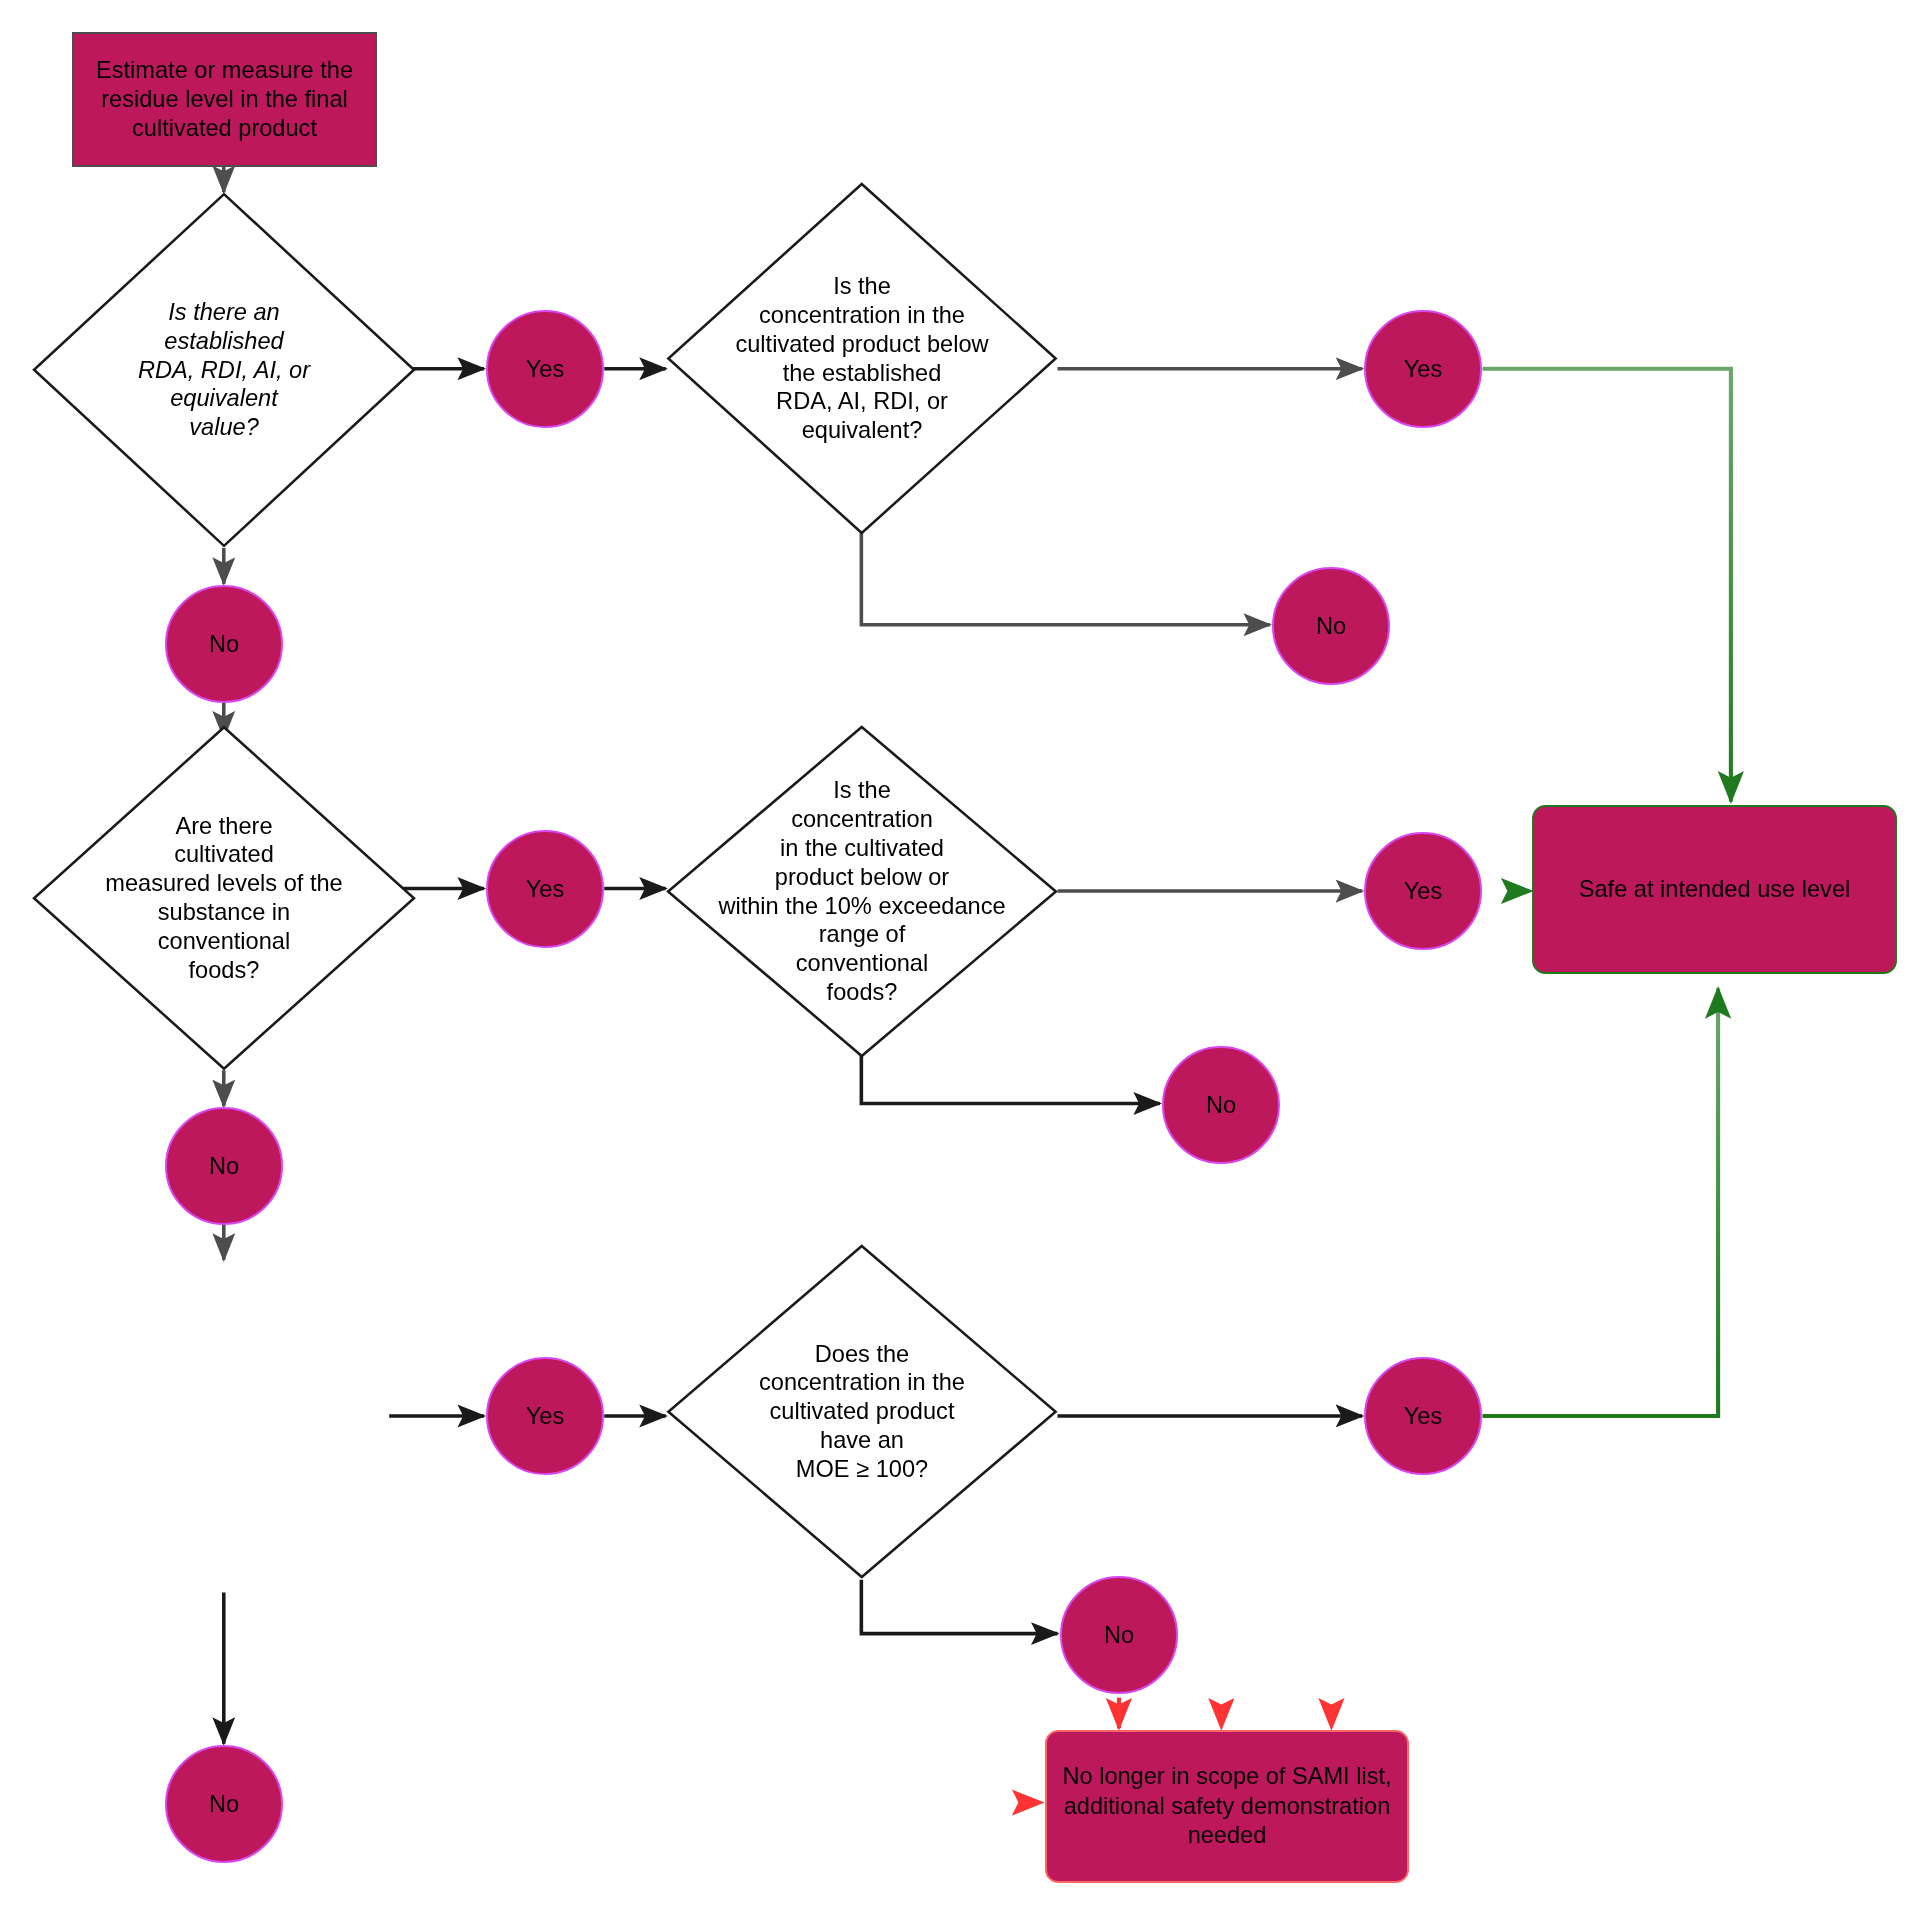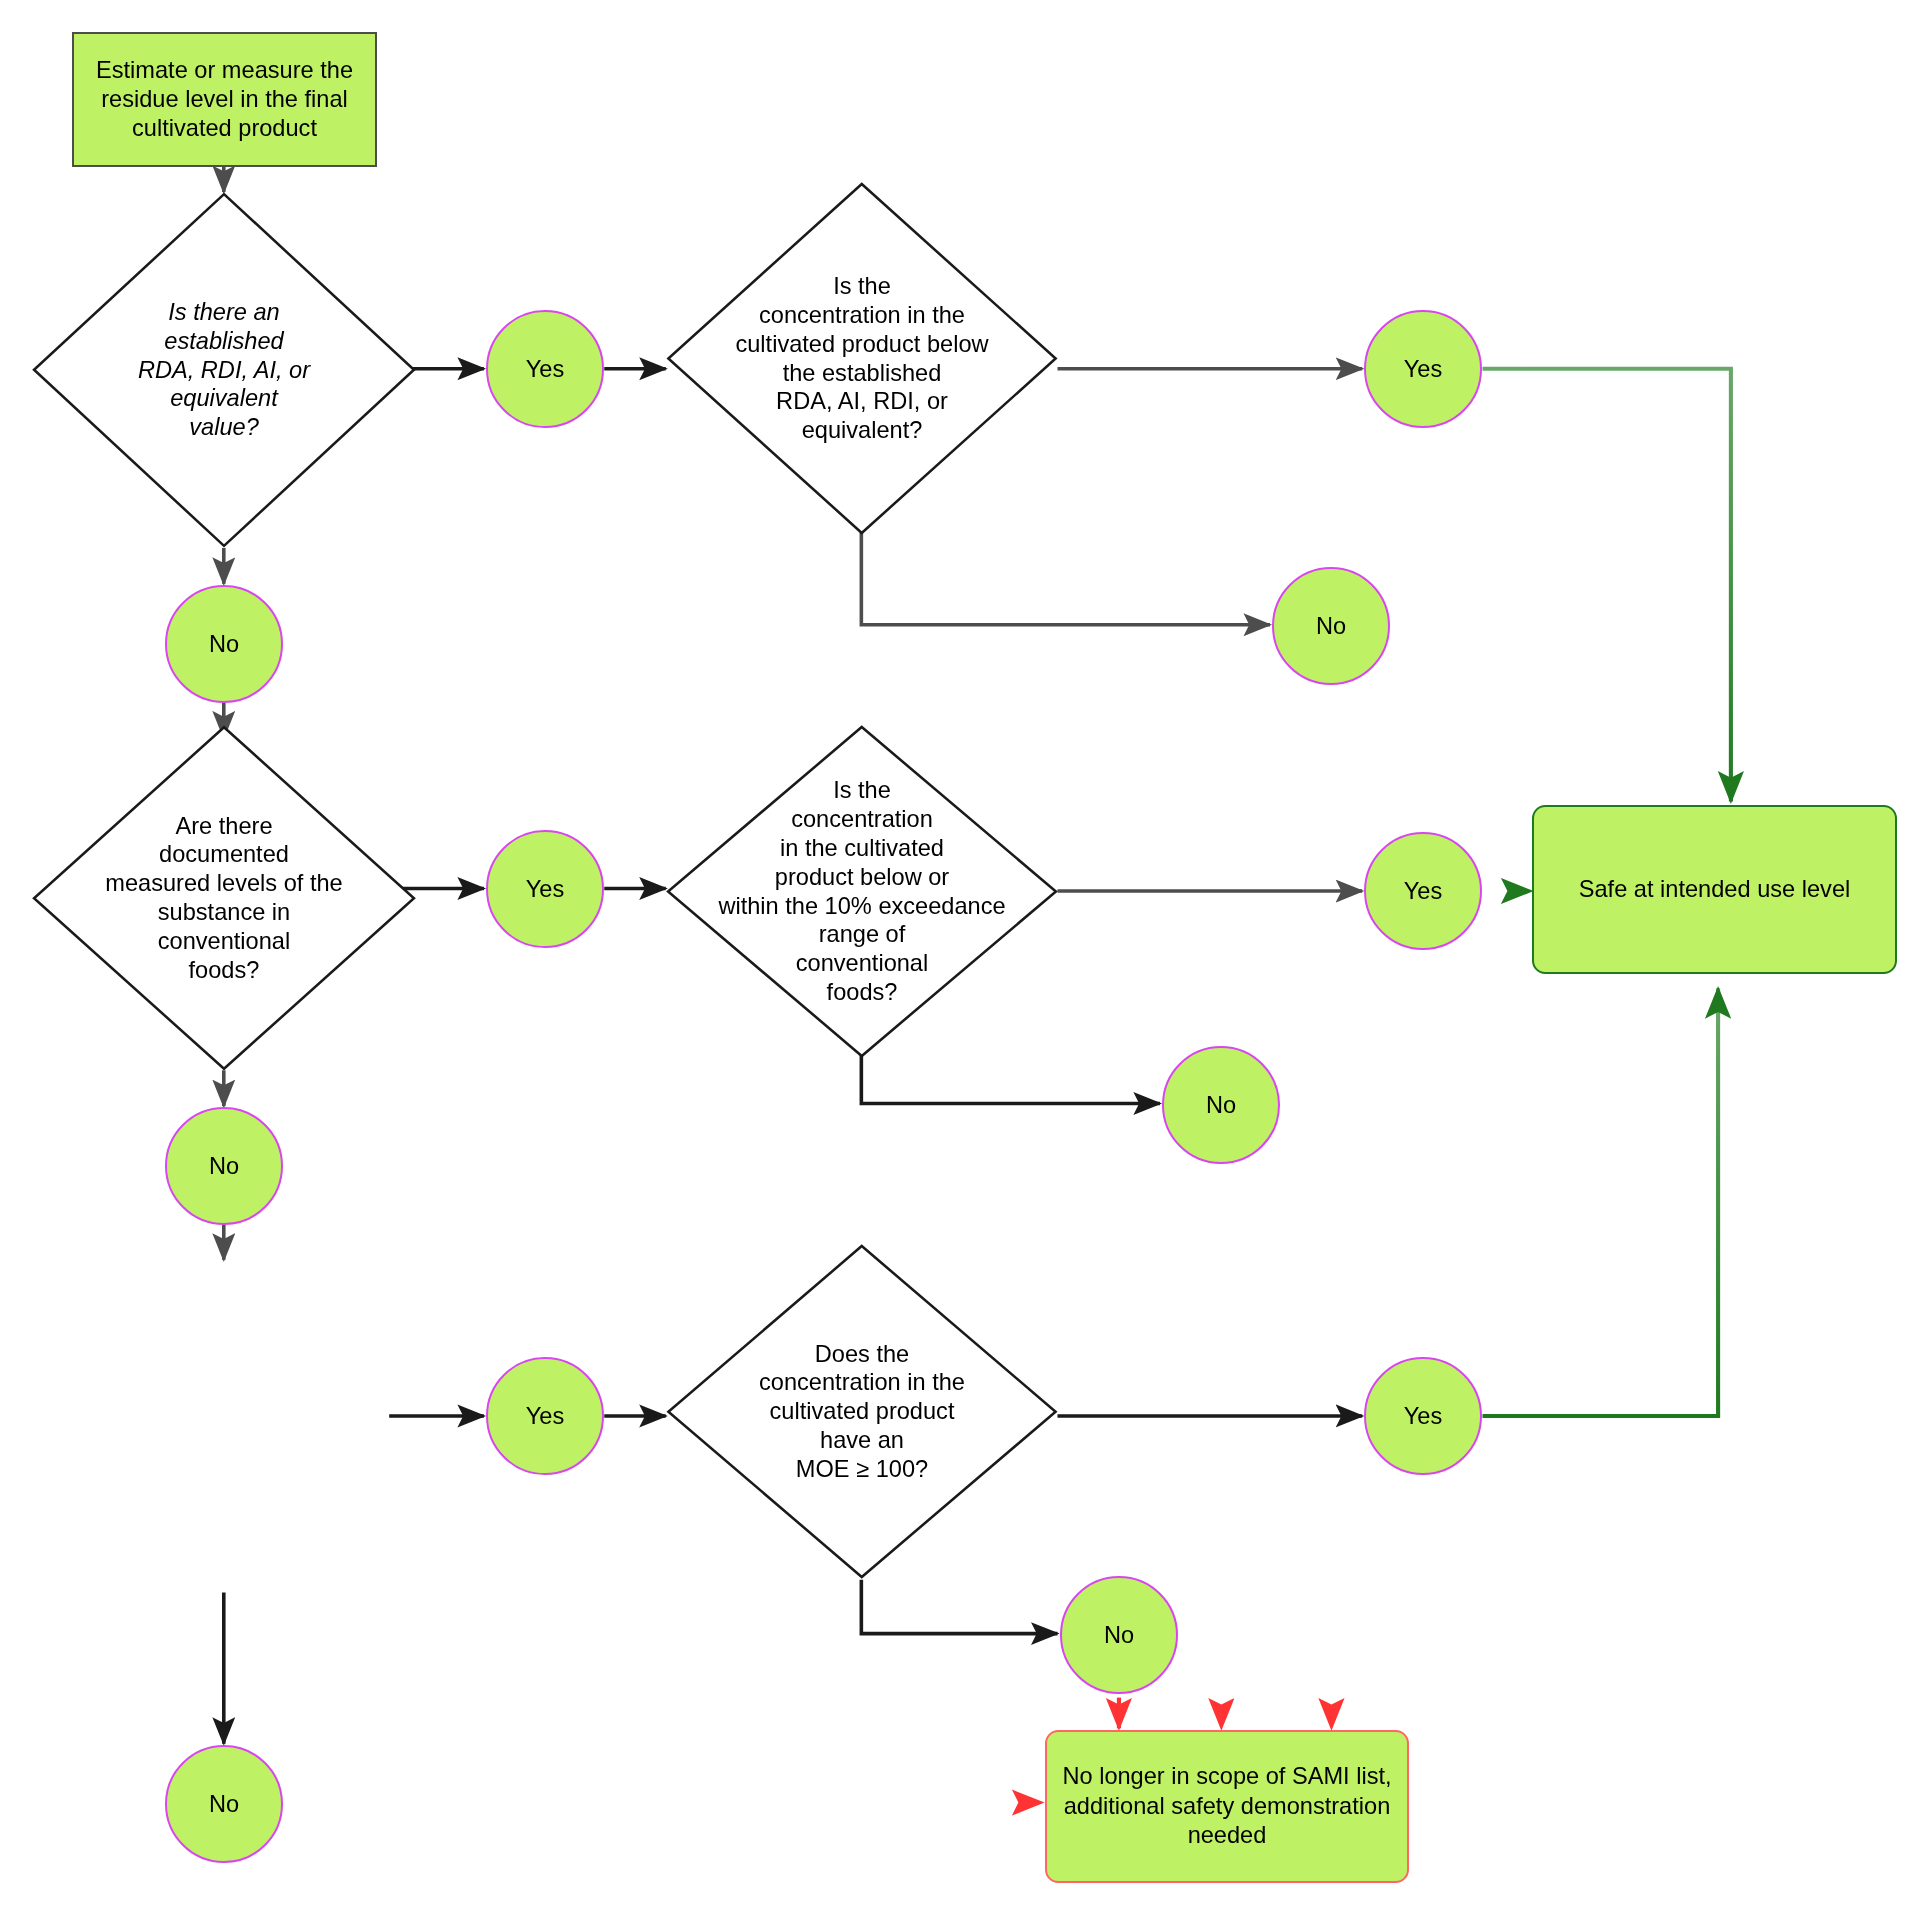--- a/index.html
+++ b/index.html
@@ -1,19 +1,19 @@
 <!DOCTYPE html>
 <html style="font-size:8.2px"><head>
 <meta charset="utf-8">
 <style>
   html,body{margin:0;padding:0;background:#ffffff;}
   body{font-family:"Liberation Sans", sans-serif;}
   #stage{position:relative;width:1926px;height:1905px;background:#ffffff;overflow:hidden;}
   #edges{position:absolute;left:0;top:0;width:1926px;height:1905px;}
-  .node{position:absolute;box-sizing:border-box;display:flex;align-items:center;justify-content:center;text-align:center;color:#000;background:#bef264;}
+  .node{position:absolute;box-sizing:border-box;display:flex;align-items:center;justify-content:center;text-align:center;color:#000;background:#be185d;}
   .proc{border:2px solid #4d4d4d;font-size:23.6px;line-height:1.22;padding:3.1px 5.1px;}
   .circle{border:2px solid #d946ef;border-radius:50%;font-size:23.6px;}
   .term{border:2.6px solid #1f7a1f;border-radius:13.3px;font-size:23.6px;}
   .term-bad{border:2.6px solid #ff6666;border-radius:13.3px;font-size:23.6px;line-height:1.25;}
   .dia-wrap{position:absolute;}
   .dia-shape{position:absolute;left:0;top:0;width:100%;height:100%;}
   .dia-label{position:absolute;left:0;top:0;width:100%;height:100%;display:flex;align-items:center;justify-content:center;
              text-align:center;font-size:23.6px;line-height:1.22;color:#000;pointer-events:none;white-space:pre-line;}
 </style>
 </head>
@@ -128,21 +128,21 @@
 the established
 RDA, AI, RDI, or
 equivalent?</div>
   </div>
 
   <div class="dia-wrap" style="left:32px;top:725px;width:384px;height:346px;">
     <svg class="dia-shape" viewBox="0 0 750 675">
       <polygon points="375,4 746,338 375,671 4,338" fill="#ffffff" stroke="#1a1a1a" stroke-width="5"></polygon>
     </svg>
     <div class="dia-label">Are there
-documented
+cultivated
 measured levels of the
 substance in
 conventional
 foods?</div>
   </div>
 
   <div class="dia-wrap" style="left:666px;top:725px;width:392px;height:333px;">
     <svg class="dia-shape" viewBox="0 0 765 650">
       <polygon points="382,4 761,325 382,646 4,325" fill="#ffffff" stroke="#1a1a1a" stroke-width="5"></polygon>
     </svg>

